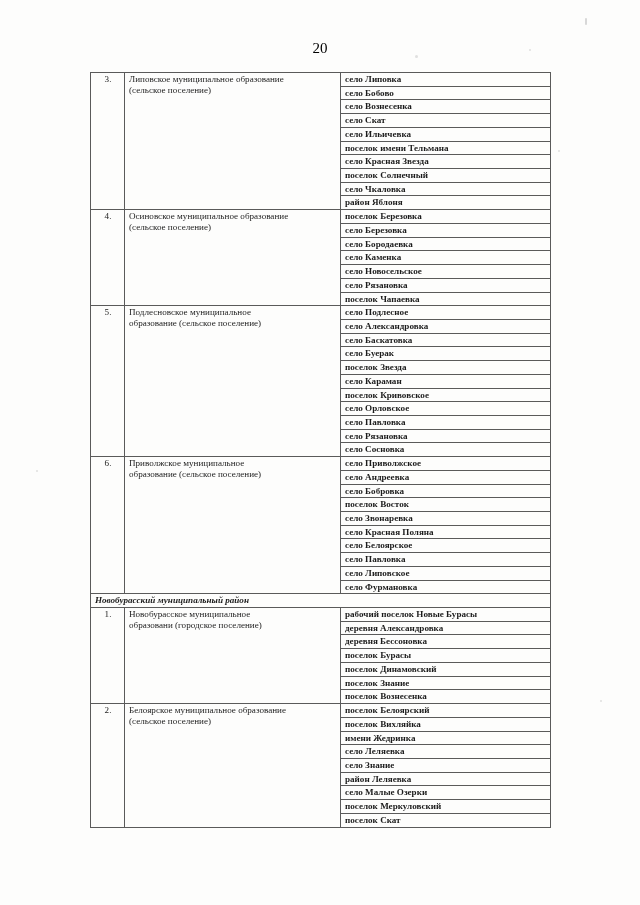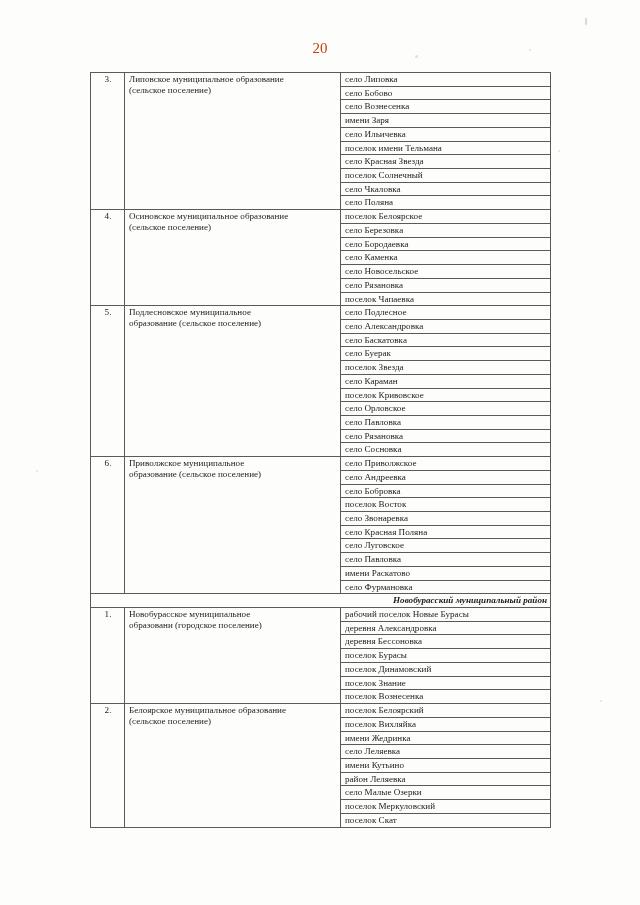--- a/index.html
+++ b/index.html
@@ -21,21 +21,21 @@
     height: 905px;
     background: #fdfdfc;
   }
   .page-number {
     position: absolute;
     top: 40px;
     left: 0;
     width: 640px;
     text-align: center;
     font-size: 15px;
-    color: #c2410c;
+    color: #000000;
   }
   .table-wrap {
     position: absolute;
     top: 72px;
     left: 90px;
     width: 460px;
   }
   table.reg {
     border-collapse: collapse;
     width: 460px;
@@ -59,23 +59,24 @@
   td.num {
     text-align: center;
     font-size: 9.1px;
   }
   td.mun {
     font-size: 9.1px;
     line-height: 1.25;
   }
   td.set {
     font-size: 9.1px;
+    font-weight: bold;
   }
   td.district {
-    text-align: right;
+    text-align: left;
     font-weight: bold;
     font-style: italic;
     font-size: 9.4px;
     padding-top: 1px;
     padding-bottom: 1px;
     margin-left: 40px;
   }
   .mun-line { display: block; }
 
   
@@ -122,47 +123,47 @@
             </td>
             <td class="set">село Липовка</td>
           </tr>
           <tr>
             <td class="set">село Бобово</td>
           </tr>
           <tr>
             <td class="set">село Вознесенка</td>
           </tr>
           <tr>
-            <td class="set">имени Заря</td>
+            <td class="set">село Скат</td>
           </tr>
           <tr>
             <td class="set">село Ильичевка</td>
           </tr>
           <tr>
             <td class="set">поселок имени Тельмана</td>
           </tr>
           <tr>
             <td class="set">село Красная Звезда</td>
           </tr>
           <tr>
             <td class="set">поселок Солнечный</td>
           </tr>
           <tr>
             <td class="set">село Чкаловка</td>
           </tr>
           <tr>
-            <td class="set">село Поляна</td>
+            <td class="set">район Яблоня</td>
           </tr>
           <tr>
             <td class="num" rowspan="7">4.</td>
             <td class="mun" rowspan="7">
               <span class="mun-line">Осиновское муниципальное образование</span>
               <span class="mun-line">(сельское поселение)</span>
             </td>
-            <td class="set">поселок Белоярское</td>
+            <td class="set">поселок Березовка</td>
           </tr>
           <tr>
             <td class="set">село Березовка</td>
           </tr>
           <tr>
             <td class="set">село Бородаевка</td>
           </tr>
           <tr>
             <td class="set">село Каменка</td>
           </tr>
@@ -230,27 +231,27 @@
           <tr>
             <td class="set">поселок Восток</td>
           </tr>
           <tr>
             <td class="set">село Звонаревка</td>
           </tr>
           <tr>
             <td class="set">село Красная Поляна</td>
           </tr>
           <tr>
-            <td class="set">село Луговское</td>
+            <td class="set">село Белоярское</td>
           </tr>
           <tr>
             <td class="set">село Павловка</td>
           </tr>
           <tr>
-            <td class="set">имени Раскатово</td>
+            <td class="set">село Липовское</td>
           </tr>
           <tr>
             <td class="set">село Фурмановка</td>
           </tr>
           <tr>
             <td class="district" colspan="3">Новобурасский муниципальный район</td>
           </tr>
           <tr>
             <td class="num" rowspan="7">1.</td>
             <td class="mun" rowspan="7">
@@ -288,21 +289,21 @@
           <tr>
             <td class="set">поселок Вихляйка</td>
           </tr>
           <tr>
             <td class="set">имени Жедринка</td>
           </tr>
           <tr>
             <td class="set">село Леляевка</td>
           </tr>
           <tr>
-            <td class="set">имени Кутьино</td>
+            <td class="set">село Знание</td>
           </tr>
           <tr>
             <td class="set">район Леляевка</td>
           </tr>
           <tr>
             <td class="set">село Малые Озерки</td>
           </tr>
           <tr>
             <td class="set">поселок Меркуловский</td>
           </tr>

